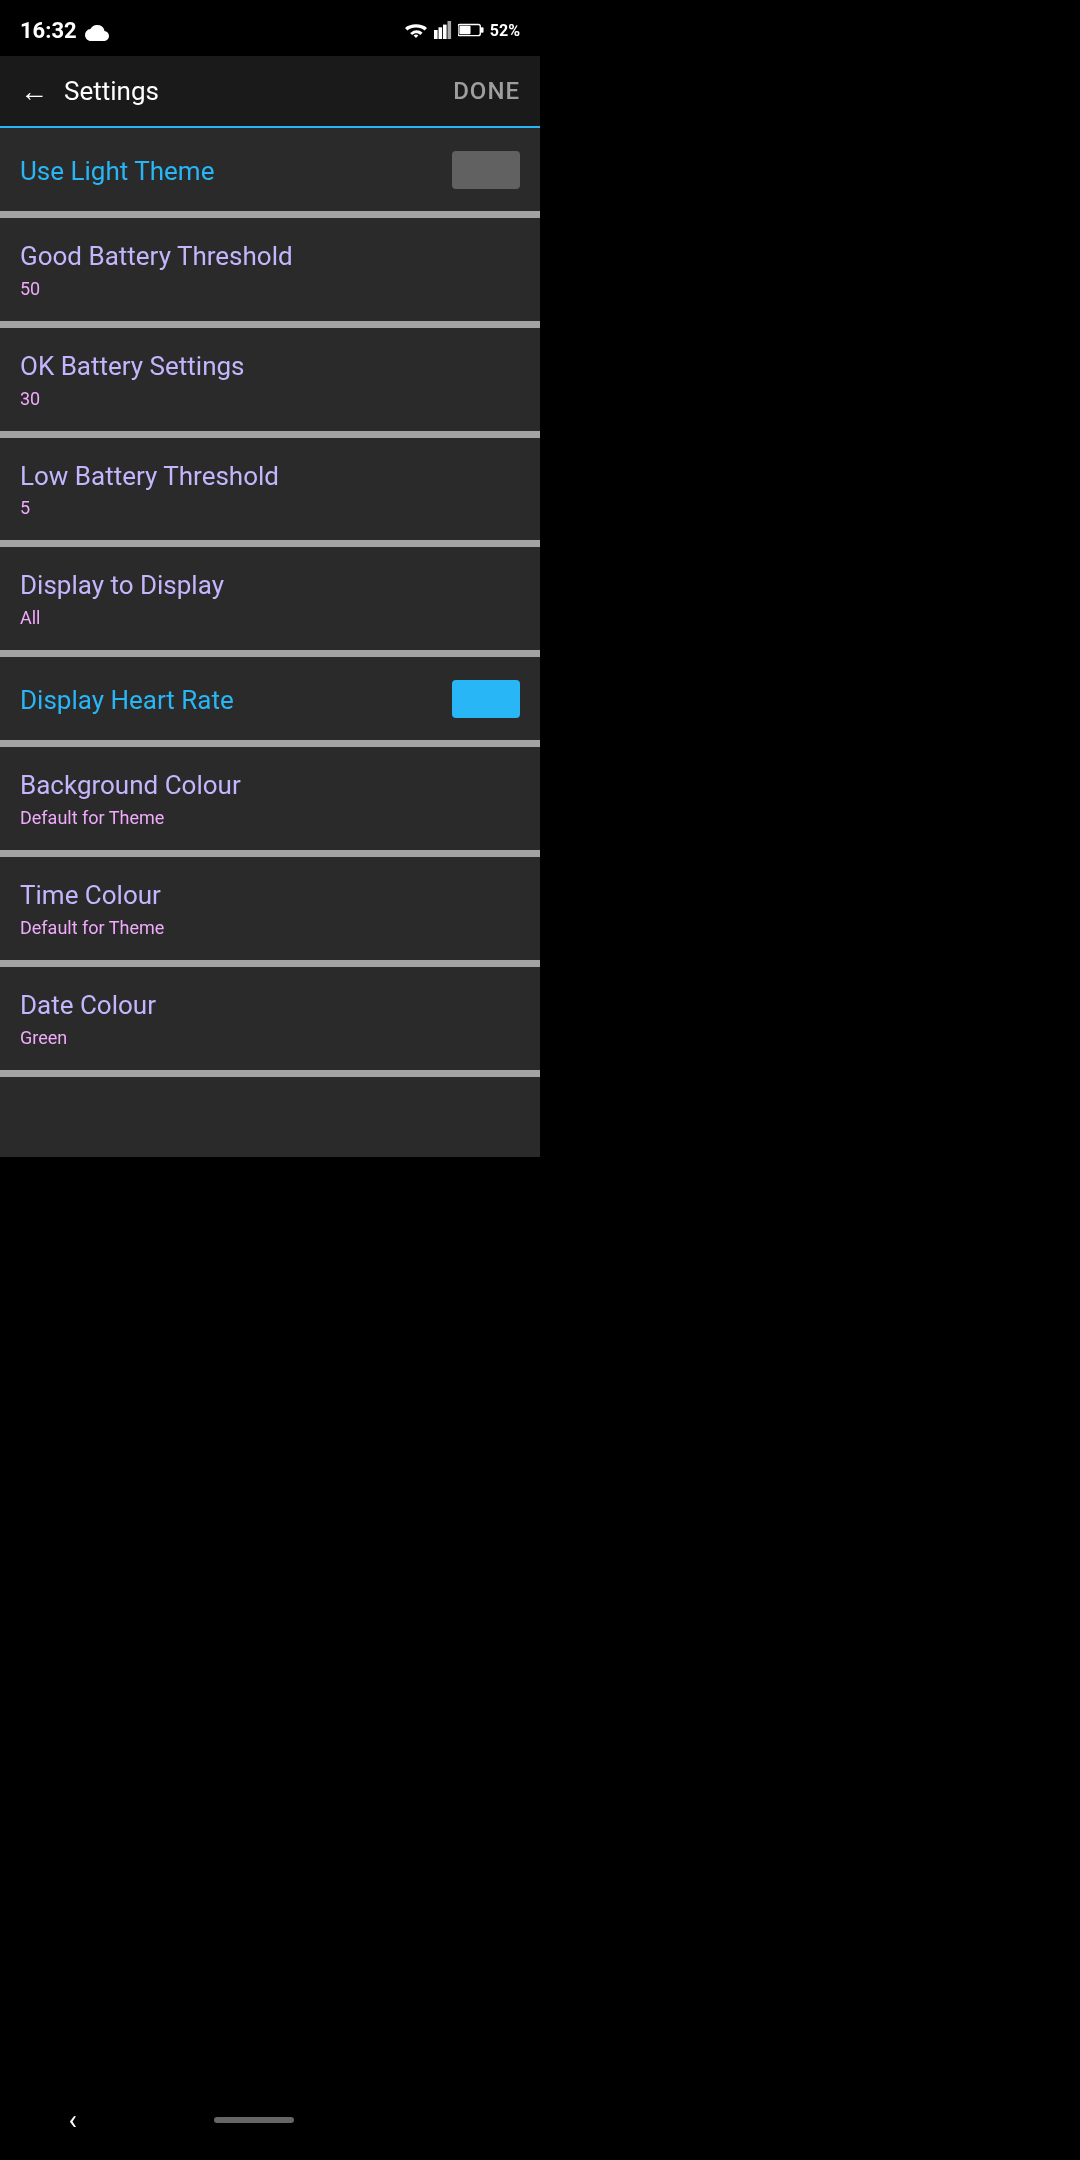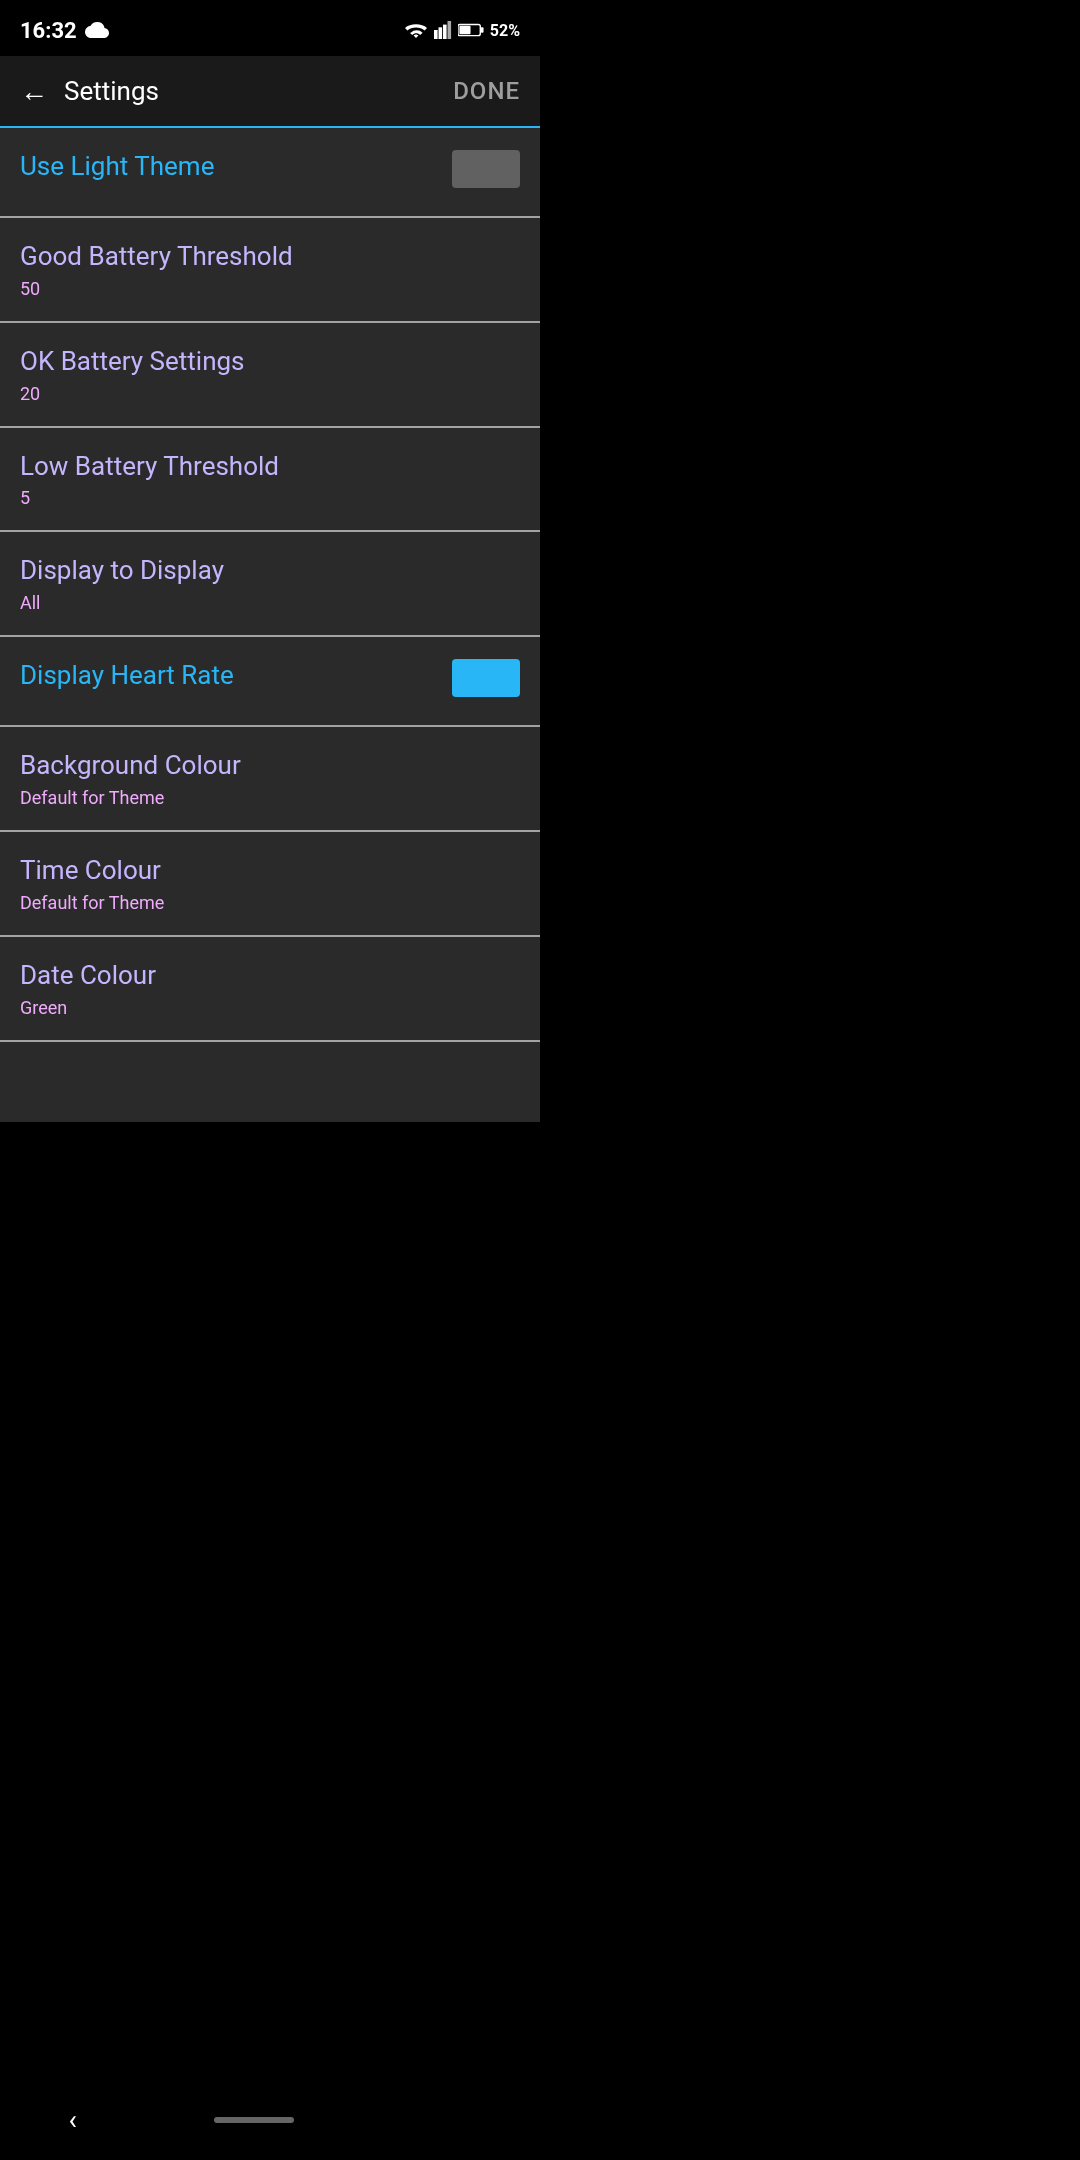--- a/index.html
+++ b/index.html
@@ -26,21 +26,21 @@
       align-items: center;
       padding: 12px 20px 8px 20px;
       height: 56px;
     }
 
     .status-time {
       font-size: 22px;
       font-weight: bold;
       color: #fff;
       display: flex;
-      align-items: flex-start;
+      align-items: flex-end;
       gap: 8px;
     }
 
     .status-icons {
       display: flex;
       align-items: center;
       gap: 6px;
     }
 
     .status-icons span {
@@ -88,23 +88,23 @@
     }
 
     
     .settings-list {
       background: #2a2a2a;
     }
 
     .settings-item {
       display: flex;
       justify-content: space-between;
-      align-items: flex-start;
+      align-items: flex-end;
       padding: 22px 20px;
-      border-bottom: 2px solid #a3a3a3;
+      border-bottom: 7px solid #a3a3a3;
       min-height: 90px;
       background: #2a2a2a;
       cursor: pointer;
     }
 
     .settings-item-content {
       flex: 1;
     }
 
     .settings-item-title {
@@ -213,21 +213,21 @@
     </div>
     <div class="settings-item">
       <div class="settings-item-content">
         <div class="settings-item-title">Good Battery Threshold</div>
         <div class="settings-item-subtitle">50</div>
       </div>
     </div>
     <div class="settings-item">
       <div class="settings-item-content">
         <div class="settings-item-title">OK Battery Settings</div>
-        <div class="settings-item-subtitle">20</div>
+        <div class="settings-item-subtitle">30</div>
       </div>
     </div>
     <div class="settings-item">
       <div class="settings-item-content">
         <div class="settings-item-title">Low Battery Threshold</div>
         <div class="settings-item-subtitle">5</div>
       </div>
     </div>
     <div class="settings-item">
       <div class="settings-item-content">

